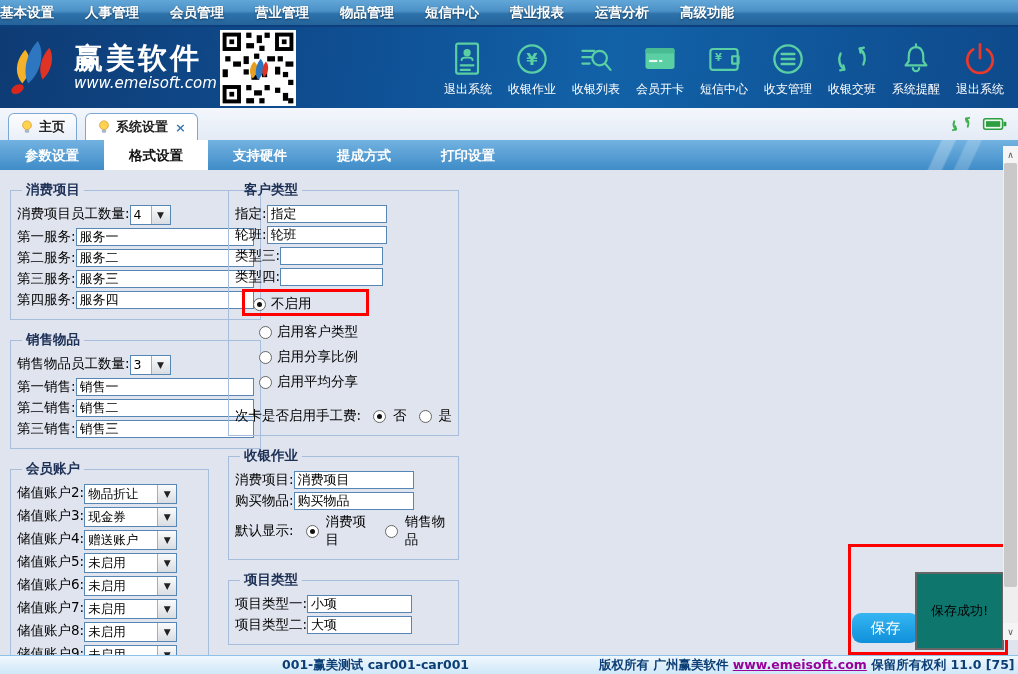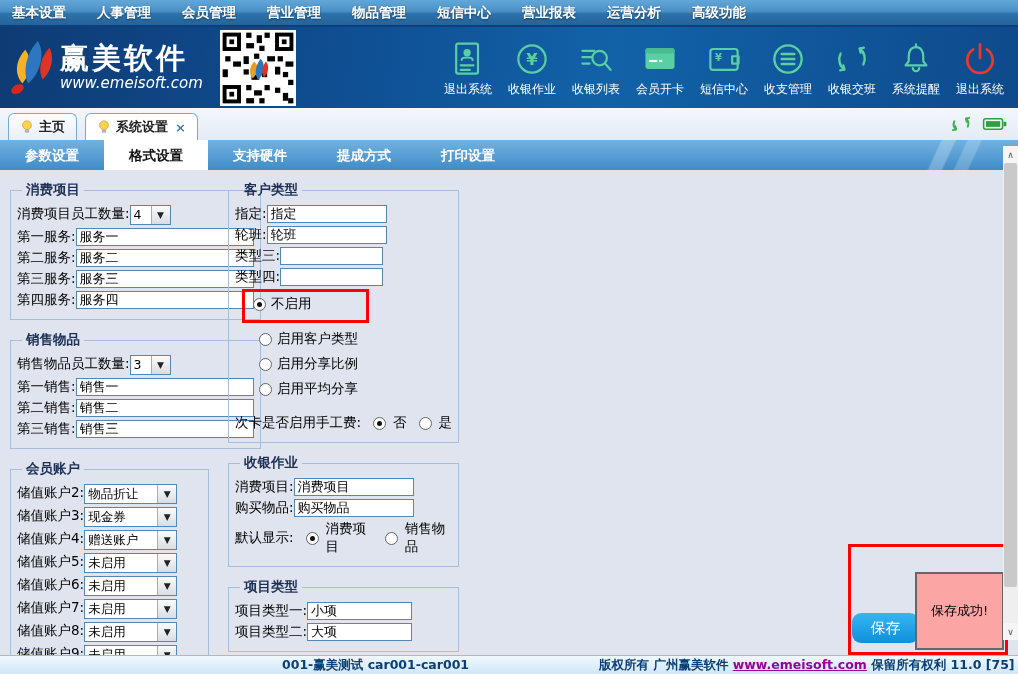--- a/index.html
+++ b/index.html
@@ -1,27 +1,27 @@
 <!DOCTYPE html>
 <html><head>
 <meta charset="utf-8">
 <style>
   * { box-sizing: border-box; margin: 0; padding: 0; }
   body { font-family: "DejaVu Sans", "Liberation Sans", sans-serif; background:#fff; }
   .app { position:relative; width:1018px; height:674px; overflow:hidden; background:#e0e4ee; }
 
   
   .menubar { height:27px; background:linear-gradient(#63a7d8 0%, #4a90c6 45%, #2d72ab 55%, #246399 100%);
-    border-bottom:2px solid #0d3f7e; display:flex; align-items:center; gap:31px; padding:0 12px; }
+    border-bottom:2px solid #0d3f7e; display:flex; align-items:center; gap:31px; padding:0 0; }
   .menu-item { color:#fff; font-size:13.5px; font-weight:bold; text-shadow:0 1px 2px rgba(0,0,0,.45); cursor:pointer; white-space:nowrap; }
 
   
   .header { height:81px; background:linear-gradient(100deg,#0e3b74 0%, #0f4f93 35%, #1262a8 60%, #0e4a8c 100%);
     display:flex; align-items:center; padding:0 6px; }
-  .brand { display:flex; align-items:center; gap:4px; width:214px; flex:none; }
+  .brand { display:flex; align-items:center; gap:18px; width:214px; flex:none; }
   .brand-text { color:#fff; }
   .brand-name { font-size:29px; font-weight:bold; letter-spacing:3px; line-height:1.05; }
   .brand-url { font-size:15px; font-style:italic; }
   .qr { width:76px; height:76px; flex:none; }
   .shortcuts { display:flex; margin-left:auto; }
   .shortcut { width:64px; display:flex; flex-direction:column; align-items:center; gap:1px; cursor:pointer; }
   .sc-icon { width:42px; height:42px; display:flex; align-items:center; justify-content:center; }
   .sc-label { color:#fff; font-size:12px; white-space:nowrap; }
 
   
@@ -61,30 +61,30 @@
   .sel-val { padding:1px 3px 0 3px; font-size:12.5px; white-space:nowrap; }
   .sel-arrow { width:19px; background:linear-gradient(#fbfbfb,#d9dde2); border-left:1px solid #9bb0c4;
     display:flex; align-items:center; justify-content:center; font-size:9px; color:#222; }
   .sel.acct .sel-val { width:72px; }
   .sel.narrow .sel-val { width:20px; }
 
   .radio { width:13px; height:13px; border-radius:50%; border:1px solid #666; background:#fff;
     display:inline-block; position:relative; margin-right:5px; flex:none; cursor:pointer; }
   .radio.checked::after { content:""; position:absolute; left:3px; top:3px; right:3px; bottom:3px; background:#111; border-radius:50%; }
   .radio-row { display:flex; align-items:center; margin:7px 0 7px 24px; font-size:13.5px; }
-  .hl-red { border:3px solid #fe0000; margin:2px 4px 2px 7px; padding:3px 8px 7px 8px; width:127px; }
+  .hl-red { border:3px solid #fe0000; margin:2px 4px 2px 7px; padding:3px 8px 0 8px; width:127px; }
   .hl-red .radio-row { margin:0; }
   .inline-opts { display:flex; align-items:center; gap:4px; }
   .inline-opts .radio { margin:0 3px 0 8px; }
 
   
   .save-zone { position:absolute; right:10px; top:372px; width:160px; height:111px; border:3px solid #fe0000; }
   .save-btn { position:absolute; left:1px; bottom:9px; width:67px; height:30px; border:none; border-radius:9px;
     background:linear-gradient(#35b6f2,#0f90da); color:#fff; font-size:15px; font-family:inherit; cursor:pointer; }
-  .toast { position:absolute; right:1px; top:25px; width:89px; height:78px; background:#fca5a5; border:2px solid #666;
+  .toast { position:absolute; right:1px; top:25px; width:89px; height:78px; background:#0f766e; border:2px solid #666;
     display:flex; align-items:center; justify-content:center; font-size:13px; color:#000; }
 
   
   .vscroll { position:absolute; top:146px; right:0; width:15px; height:494px; background:#efefef; }
   .scroll-arr { height:17px; display:flex; align-items:center; justify-content:center; font-size:9px;
     color:#555; background:#f5f5f5; cursor:pointer; }
   .scroll-arr.down { position:absolute; bottom:0; left:0; right:0; }
   .scroll-thumb { position:absolute; top:17px; left:1px; right:1px; height:424px; background:#c9c9c9; border-radius:2px; cursor:pointer; }
 
   

